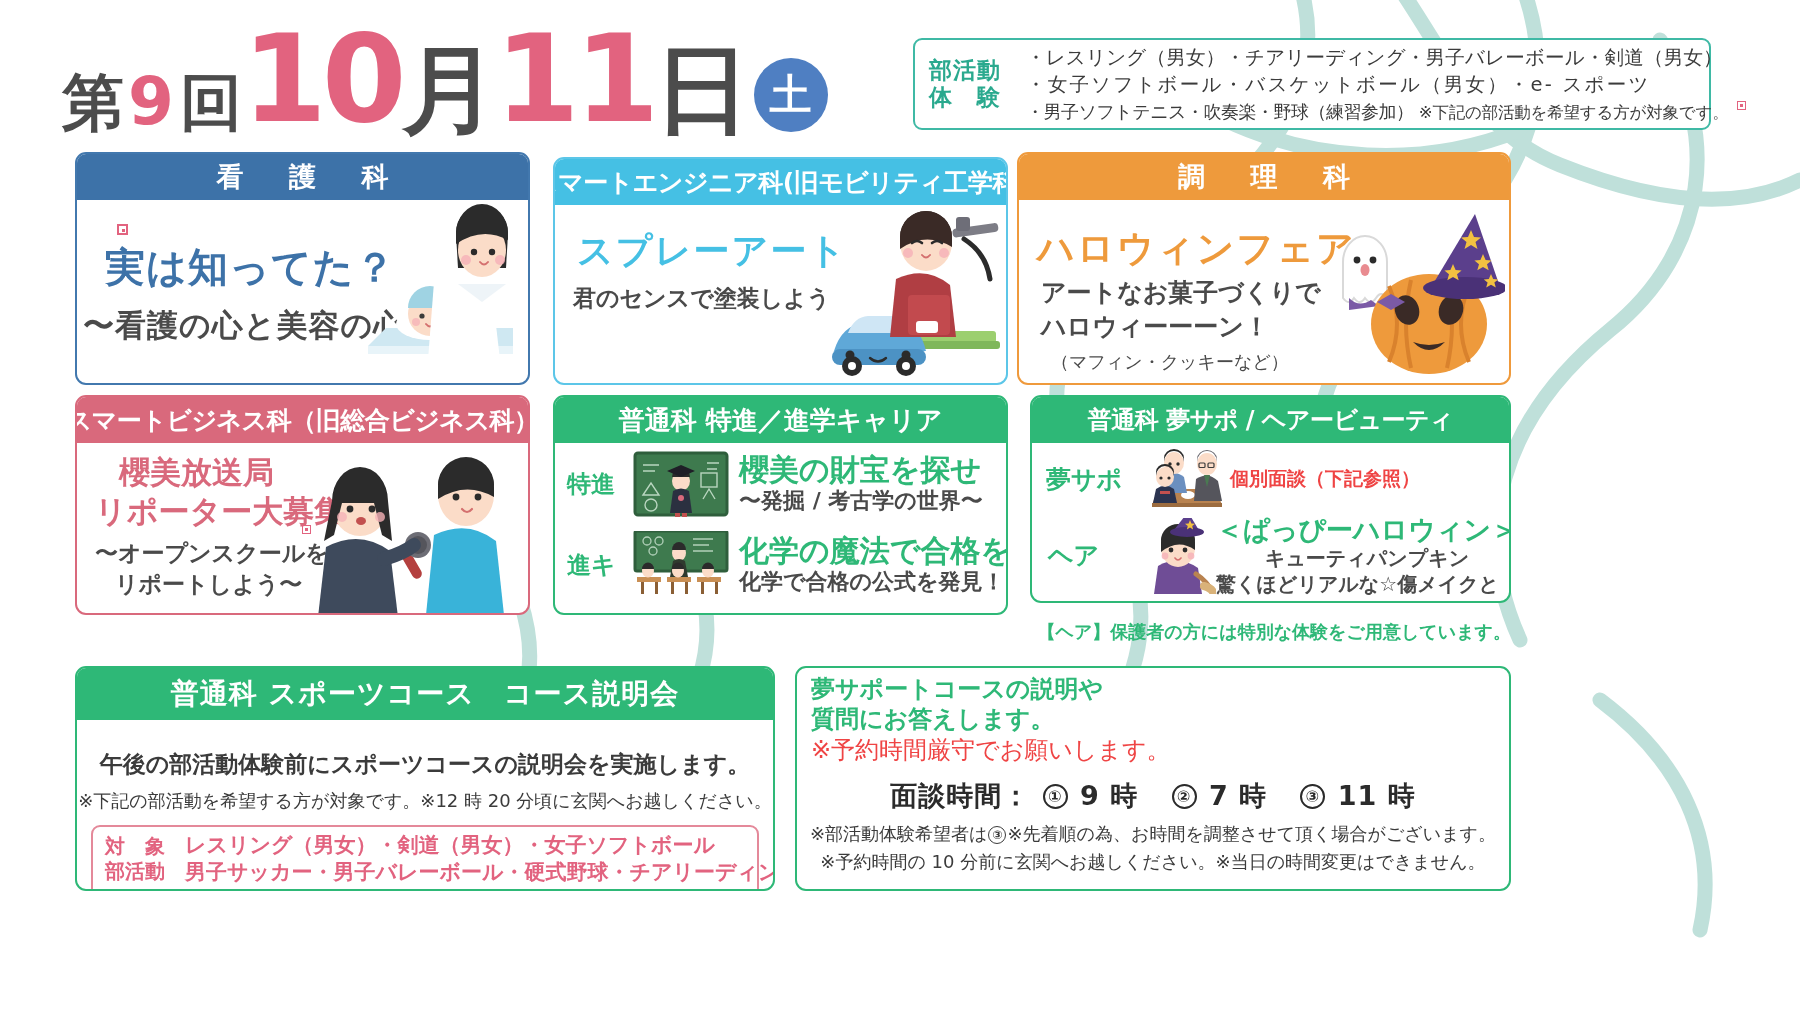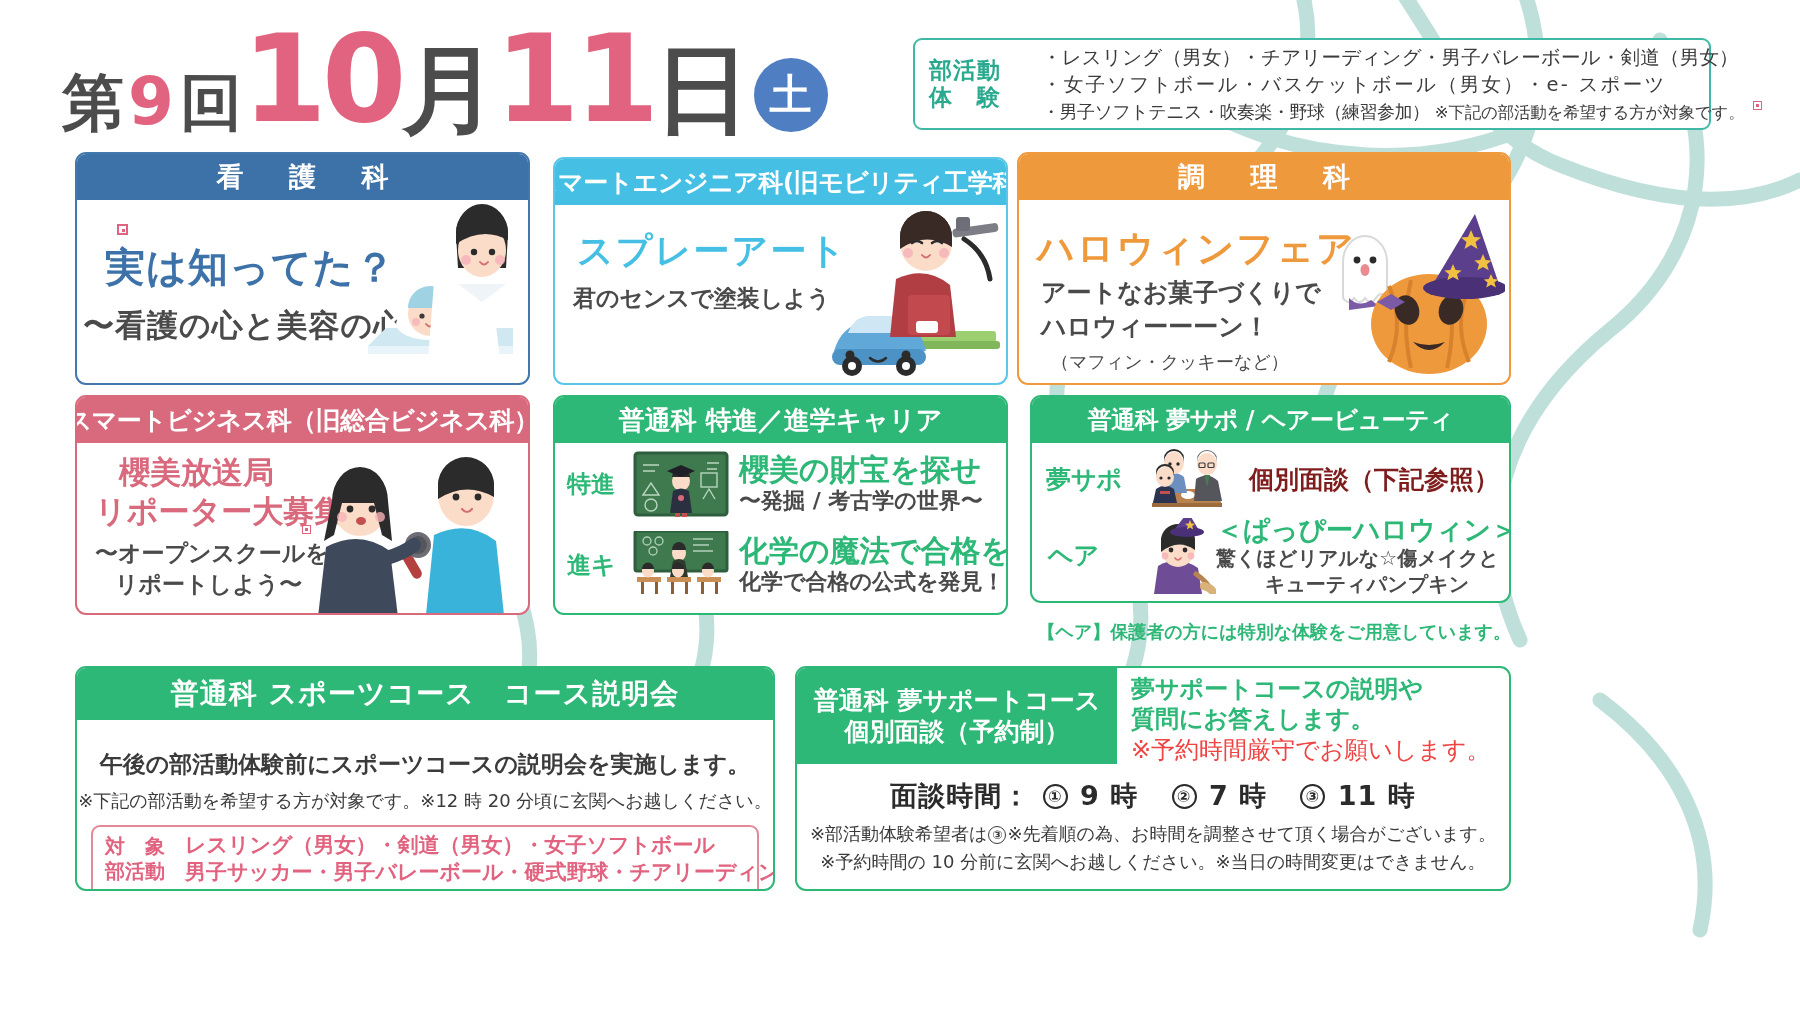--- a/index.html
+++ b/index.html
@@ -42,21 +42,21 @@
     position: absolute; left: 913px; top: 38px; width: 798px; height: 92px;
     border: 2px solid #3fb9a5; border-radius: 9px; background: #fff;
     display: flex; align-items: center; padding: 4px 10px 4px 14px;
   }
   .club-label {
     color: #2aa98e; font-weight: 800; font-size: 23px; line-height: 1.18;
     letter-spacing: 1px; padding-right: 13px; white-space: nowrap; text-align: justify;
   }
   .club-label span { display: block; }
   .club-sep { width: 2px; align-self: stretch; background: #9ddbd0; margin: 4px 12px 4px 0; }
-  .club-lines { font-size: 19.5px; color: #3b3b3b; line-height: 1.42; white-space: nowrap; margin-left: 16px; }
+  .club-lines { font-size: 19.5px; color: #3b3b3b; line-height: 1.42; white-space: nowrap; }
   .club-lines .l1 { letter-spacing: 0.2px; }
   .club-lines .l2 { letter-spacing: 2.2px; }
   .club-lines .l3 { font-size: 18px; letter-spacing: -0.5px; }
   .club-lines .note { font-size: 16.5px; letter-spacing: -0.2px; }
   .tiny-mark { display:inline-block; width:9px; height:9px; border:1.6px solid #e2637f; position: relative; top:-8px; margin-left:3px; }
   .tiny-mark::after { content:""; position:absolute; left:2.5px; top:2.5px; width:3px; height:3px; background:#e2637f; }
 
   
   .card {
     position: absolute; background: #fff;
@@ -114,21 +114,21 @@
   .career-tag { font-size: 24px; font-weight: 800; color: #2eb877; width: 66px; }
   .career-txt { margin-left: 10px; }
   .career-title { font-size: 30px; font-weight: 800; color: #2eb877; line-height: 1.12; white-space: nowrap; }
   .career-sub { font-size: 22px; font-weight: 700; color: #4a4a4a; line-height: 1.25; white-space: nowrap; }
 
   
   .dream-row { position: absolute; display: flex; align-items: center; }
   .dream-row.r1 { left: 14px; top: 6px; }
   .dream-row.r2 { left: 16px; top: 72px; }
   .dream-tag { font-size: 25px; font-weight: 800; color: #2eb877; width: 96px; }
-  .dream-main { font-size: 25px; font-weight: 700; color: #7f1d1d; white-space: nowrap; margin-left: 19px; }
+  .dream-main { font-size: 19px; font-weight: 700; color: #ef4444; white-space: nowrap; }
   .dream-hair-title { font-size: 27px; font-weight: 800; color: #2eb877; line-height:1.1; white-space: nowrap; }
   .dream-hair-sub { font-size: 20px; font-weight: 700; color: #4a4a4a; line-height: 1.3; white-space: nowrap; }
   .dream-note {
     position: absolute; left: 1030px; top: 620px; width: 481px;
     text-align: right; font-size: 18px; color: #2eb877; font-weight: 700;
   }
 
   
   .bbox { position: absolute; background: #fff; border: 2px solid #2eb877; border-radius: 11px; overflow: hidden; }
   .b-sports { left: 75px; top: 666px; width: 700px; height: 225px; }
@@ -508,22 +508,22 @@
           <circle cx="47" cy="38" r="3.4" fill="#f6b3b8" opacity=".85"></circle>
           <path d="M31 40 q3 4 6 0" stroke="#d4706f" stroke-width="1.6" fill="none" stroke-linecap="round"></path>
           <path d="M30 12 L44 -6 L56 14 z" fill="#5b3f8c"></path>
           <ellipse cx="43" cy="14" rx="17" ry="5" fill="#4a3177"></ellipse>
           <path d="M46 2 l1.4 3.4 3.6.3 -2.8 2.3 .9 3.6 -3.1-2 -3.1 2 .9-3.6 -2.8-2.3 3.6-.3z" fill="#f2c141"></path>
           <path d="M52 56 q12 8 16 18" stroke="#b98350" stroke-width="5" fill="none" stroke-linecap="round"></path>
           <path d="M60 68 q8 2 10 8" stroke="#d9b279" stroke-width="8" fill="none" stroke-linecap="round"></path>
         </svg>
         <div>
           <div class="dream-hair-title">＜ぱっぴーハロウィン＞</div>
+          <div class="dream-hair-sub" style="text-align:center;">キューティパンプキン</div>
           <div class="dream-hair-sub">驚くほどリアルな☆傷メイクと</div>
-          <div class="dream-hair-sub" style="text-align:center;">キューティパンプキン</div>
         </div>
       </div>
     </div>
   </div>
   <div class="dream-note">【ヘア】保護者の方には特別な体験をご用意しています。</div>
 
   <div class="bbox b-sports">
     <div class="sports-head">普通科 スポーツコース　コース説明会</div>
     <div class="sports-l1">午後の部活動体験前にスポーツコースの説明会を実施します。</div>
     <div class="sports-l2">※下記の部活動を希望する方が対象です。※12 時 20 分頃に玄関へお越しください。</div>
@@ -535,24 +535,20 @@
       <div class="target-sep"></div>
       <div class="target-lines">
         <div>レスリング（男女）・剣道（男女）・女子ソフトボール</div>
         <div>男子サッカー・男子バレーボール・硬式野球・チアリーディング</div>
       </div>
     </div>
   </div>
 
   <div class="bbox b-dream">
     <div class="dream-split">
-      <div class="dream-left">
-        <span>普通科 夢サポートコース</span>
-        <span>個別面談（予約制）</span>
-      </div>
       <div class="dream-right">
         <div class="r1">夢サポートコースの説明や</div>
         <div class="r2">質問にお答えします。</div>
         <div class="r3">※予約時間厳守でお願いします。</div>
       </div>
     </div>
     <div class="dream-time">
       <span>面談時間：</span>
       <span class="circ">①</span>
       <span>9 時</span>

